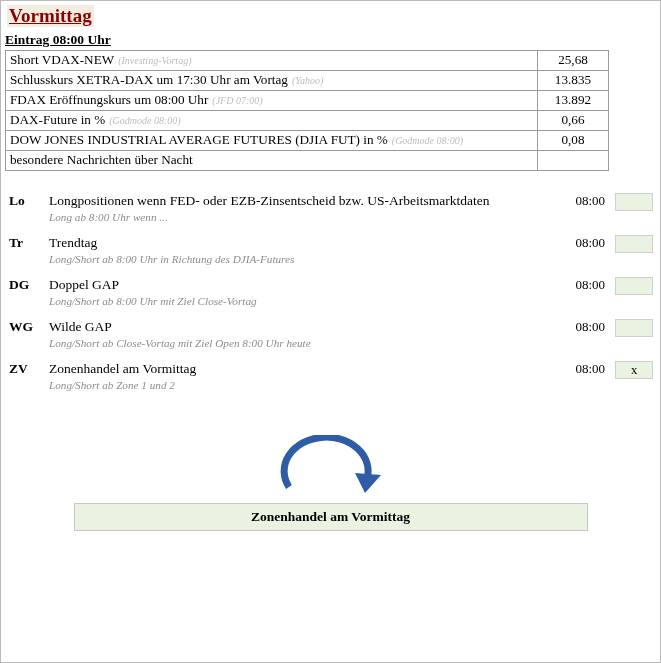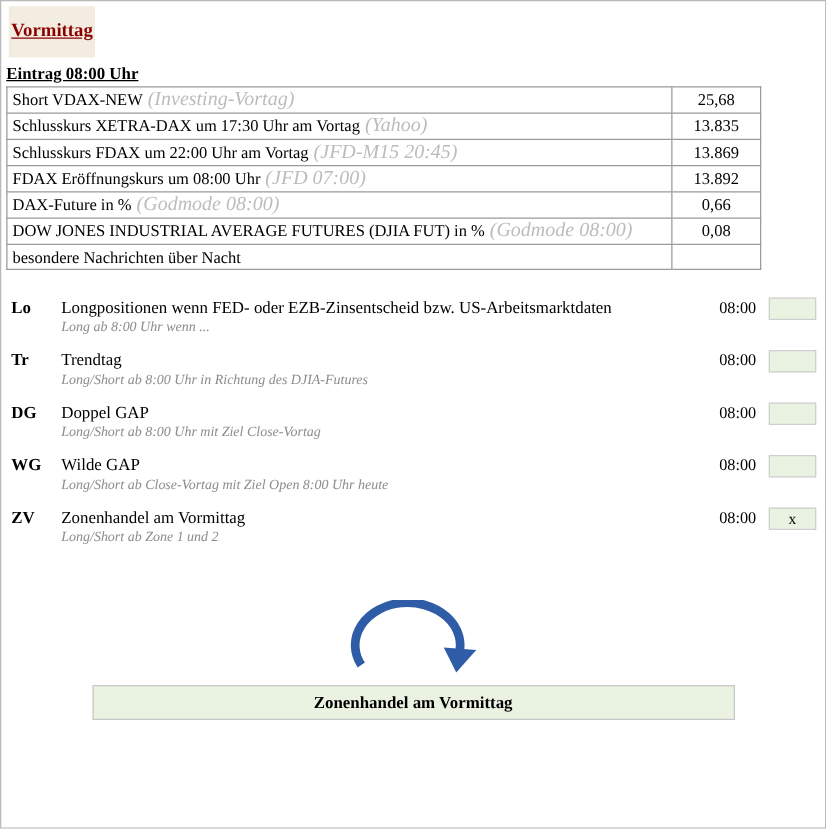--- a/index.html
+++ b/index.html
@@ -25,27 +25,27 @@
     position: relative;
   }
 
   
   .header {
     padding: 4px 0 2px 6px;
   }
   .title {
     display: inline-block;
     font-family: "Liberation Serif", serif;
-    font-size: 15px;
+    font-size: 19px;
     font-weight: bold;
     color: #8b0000;
     background: #f2ede0;
     text-decoration: underline;
     line-height: 1.15;
-    padding: 12px 2px;
+    padding: 0 2px;
   }
   .subtitle {
     font-size: 13.5px;
     font-weight: bold;
     text-decoration: underline;
     padding: 3px 0 2px 4px;
   }
 
   
   .data-table {
@@ -70,21 +70,21 @@
     white-space: nowrap;
     overflow: hidden;
   }
   .data-table td.value {
     width: 62px;
     text-align: center;
     font-size: 13.2px;
   }
   .note {
     color: #bcbcbc;
-    font-size: 16px;
+    font-size: 10px;
     font-style: italic;
     padding-left: 4px;
   }
   .hatch {
     background-image: repeating-linear-gradient(
       45deg,
       #ffffff 0px,
       #ffffff 2px,
       #5a6b8c 2px,
       #5a6b8c 4px
@@ -183,26 +183,20 @@
         <td class="value">25,68</td>
       </tr>
       <tr>
         <td class="label">
           <span>Schlusskurs XETRA-DAX um 17:30 Uhr am Vortag</span><span class="note">(Yahoo)</span>
         </td>
         <td class="value">13.835</td>
       </tr>
       <tr>
         <td class="label">
-          <span>Schlusskurs FDAX um 22:00 Uhr am Vortag</span><span class="note">(JFD-M15 20:45)</span>
-        </td>
-        <td class="value">13.869</td>
-      </tr>
-      <tr>
-        <td class="label">
           <span>FDAX Eröffnungskurs um 08:00 Uhr</span><span class="note">(JFD 07:00)</span>
         </td>
         <td class="value">13.892</td>
       </tr>
       <tr>
         <td class="label">
           <span>DAX-Future in %</span><span class="note">(Godmode 08:00)</span>
         </td>
         <td class="value">0,66</td>
       </tr>

